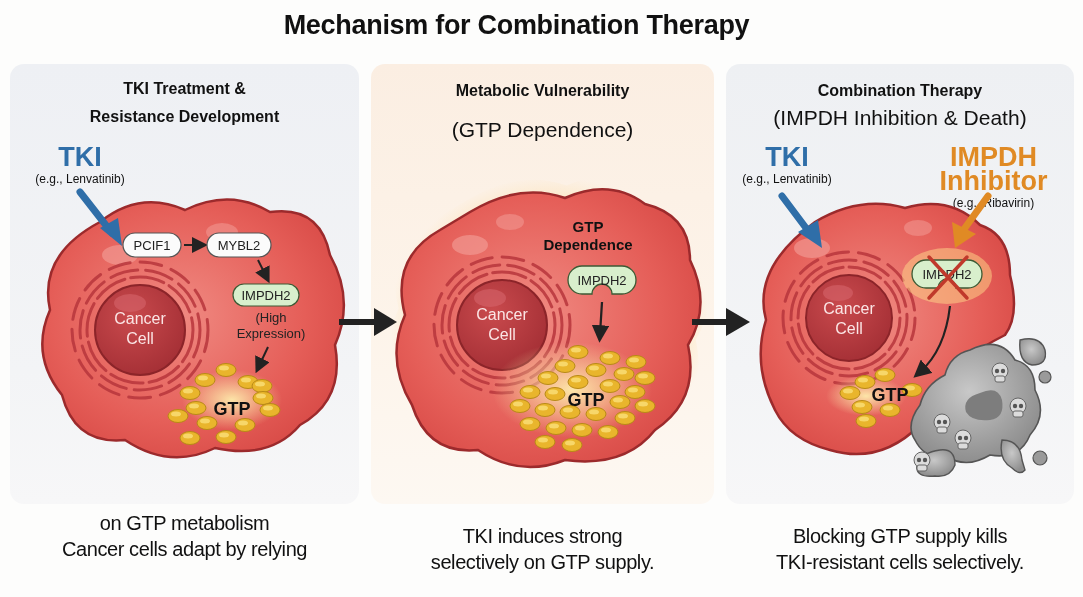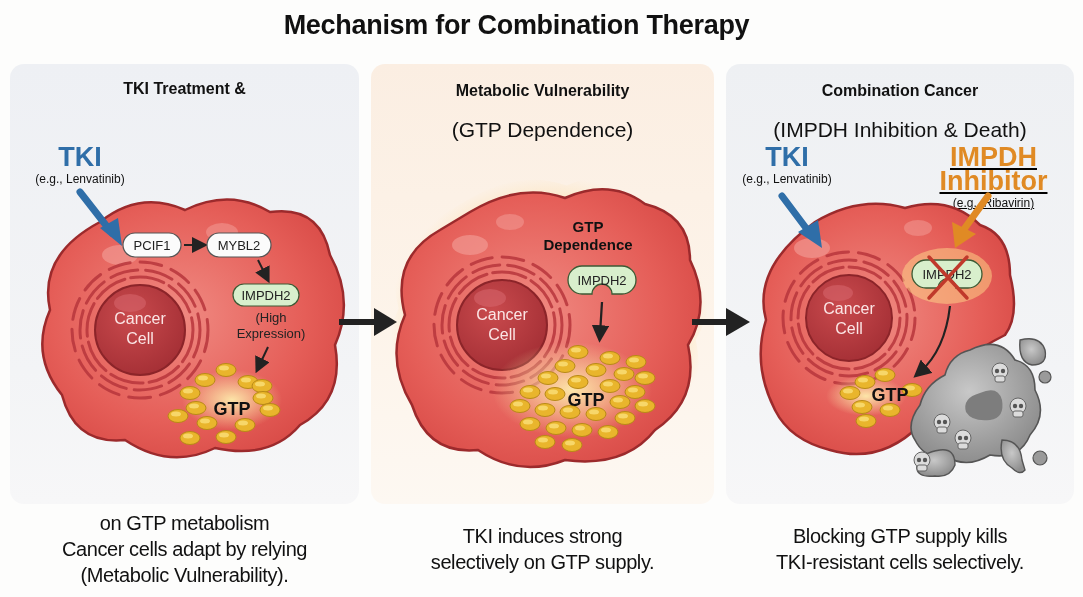--- a/index.html
+++ b/index.html
@@ -34,39 +34,40 @@
   .drug-name { font-weight:bold; font-size:27px; line-height:24px; }
   .drug-ex { font-size:12px; line-height:20px; color:#111; }
 </style>
 </head>
 <body>
 
 <div class="title">Mechanism for Combination Therapy</div>
 
 <div class="panel" id="panel-1">
   <div class="ph ph-bold" style="top:12px">TKI Treatment &amp;</div>
+  <div class="ph ph-bold" style="top:40px">Resistance Development</div>
   <div class="drug-label" style="left:0; top:81px; width:140px;">
     <div class="drug-name" style="color:#2f6ea8">TKI</div>
     <div class="drug-ex">(e.g., Lenvatinib)</div>
   </div>
 </div>
 
 <div class="panel" id="panel-2">
   <div class="ph ph-bold" style="top:14px">Metabolic Vulnerability</div>
   <div class="ph ph-sub" style="top:40px">(GTP Dependence)</div>
 </div>
 
 <div class="panel" id="panel-3">
-  <div class="ph ph-bold" style="top:14px">Combination Cancer</div>
-  <div class="ph ph-sub" style="top:40px">(IMPDH Inhibition &amp; Death)</div>
+  <div class="ph ph-bold" style="top:14px">Combination Therapy</div>
+  <div class="ph ph-sub" style="top:28px">(IMPDH Inhibition &amp; Death)</div>
   <div class="drug-label" style="left:-14px; top:81px; width:150px;">
     <div class="drug-name" style="color:#2f6ea8">TKI</div>
     <div class="drug-ex">(e.g., Lenvatinib)</div>
   </div>
-  <div class="drug-label" style="left:180px; top:81px; width:175px;text-decoration:underline;">
+  <div class="drug-label" style="left:180px; top:81px; width:175px;">
     <div class="drug-name" style="color:#e08a24">IMPDH Inhibitor</div>
     <div class="drug-ex">(e.g., Ribavirin)</div>
   </div>
 </div>
 
 <svg width="1083" height="597" style="position:absolute;left:0;top:0">
   <defs>
     <radialGradient id="cellGrad" cx="45%" cy="45%" r="60%">
       <stop offset="0%" stop-color="#f08a82"></stop>
       <stop offset="70%" stop-color="#e55e58"></stop>
@@ -286,21 +287,20 @@
 
   <g>
     <line x1="988" y1="196" x2="962" y2="232" stroke="#e08a24" stroke-width="7" stroke-linecap="round"></line>
     <path d="M952,222 L955,248 L976,234 Z" fill="#e08a24"></path>
   </g>
 </svg>
 
 <div class="caption" style="left:10px; width:349px;">
   <div>on GTP metabolism</div>
   <div>Cancer cells adapt by relying</div>
-  <div>(Metabolic Vulnerability).</div>
 </div>
 <div class="caption" style="left:371px; width:343px; top:523px;">
   <div>TKI induces strong</div>
   <div>selectively on GTP supply.</div>
 </div>
 <div class="caption" style="left:726px; width:348px; top:523px;">
   <div>Blocking GTP supply kills</div>
   <div>TKI-resistant cells selectively.</div>
 </div>
 

